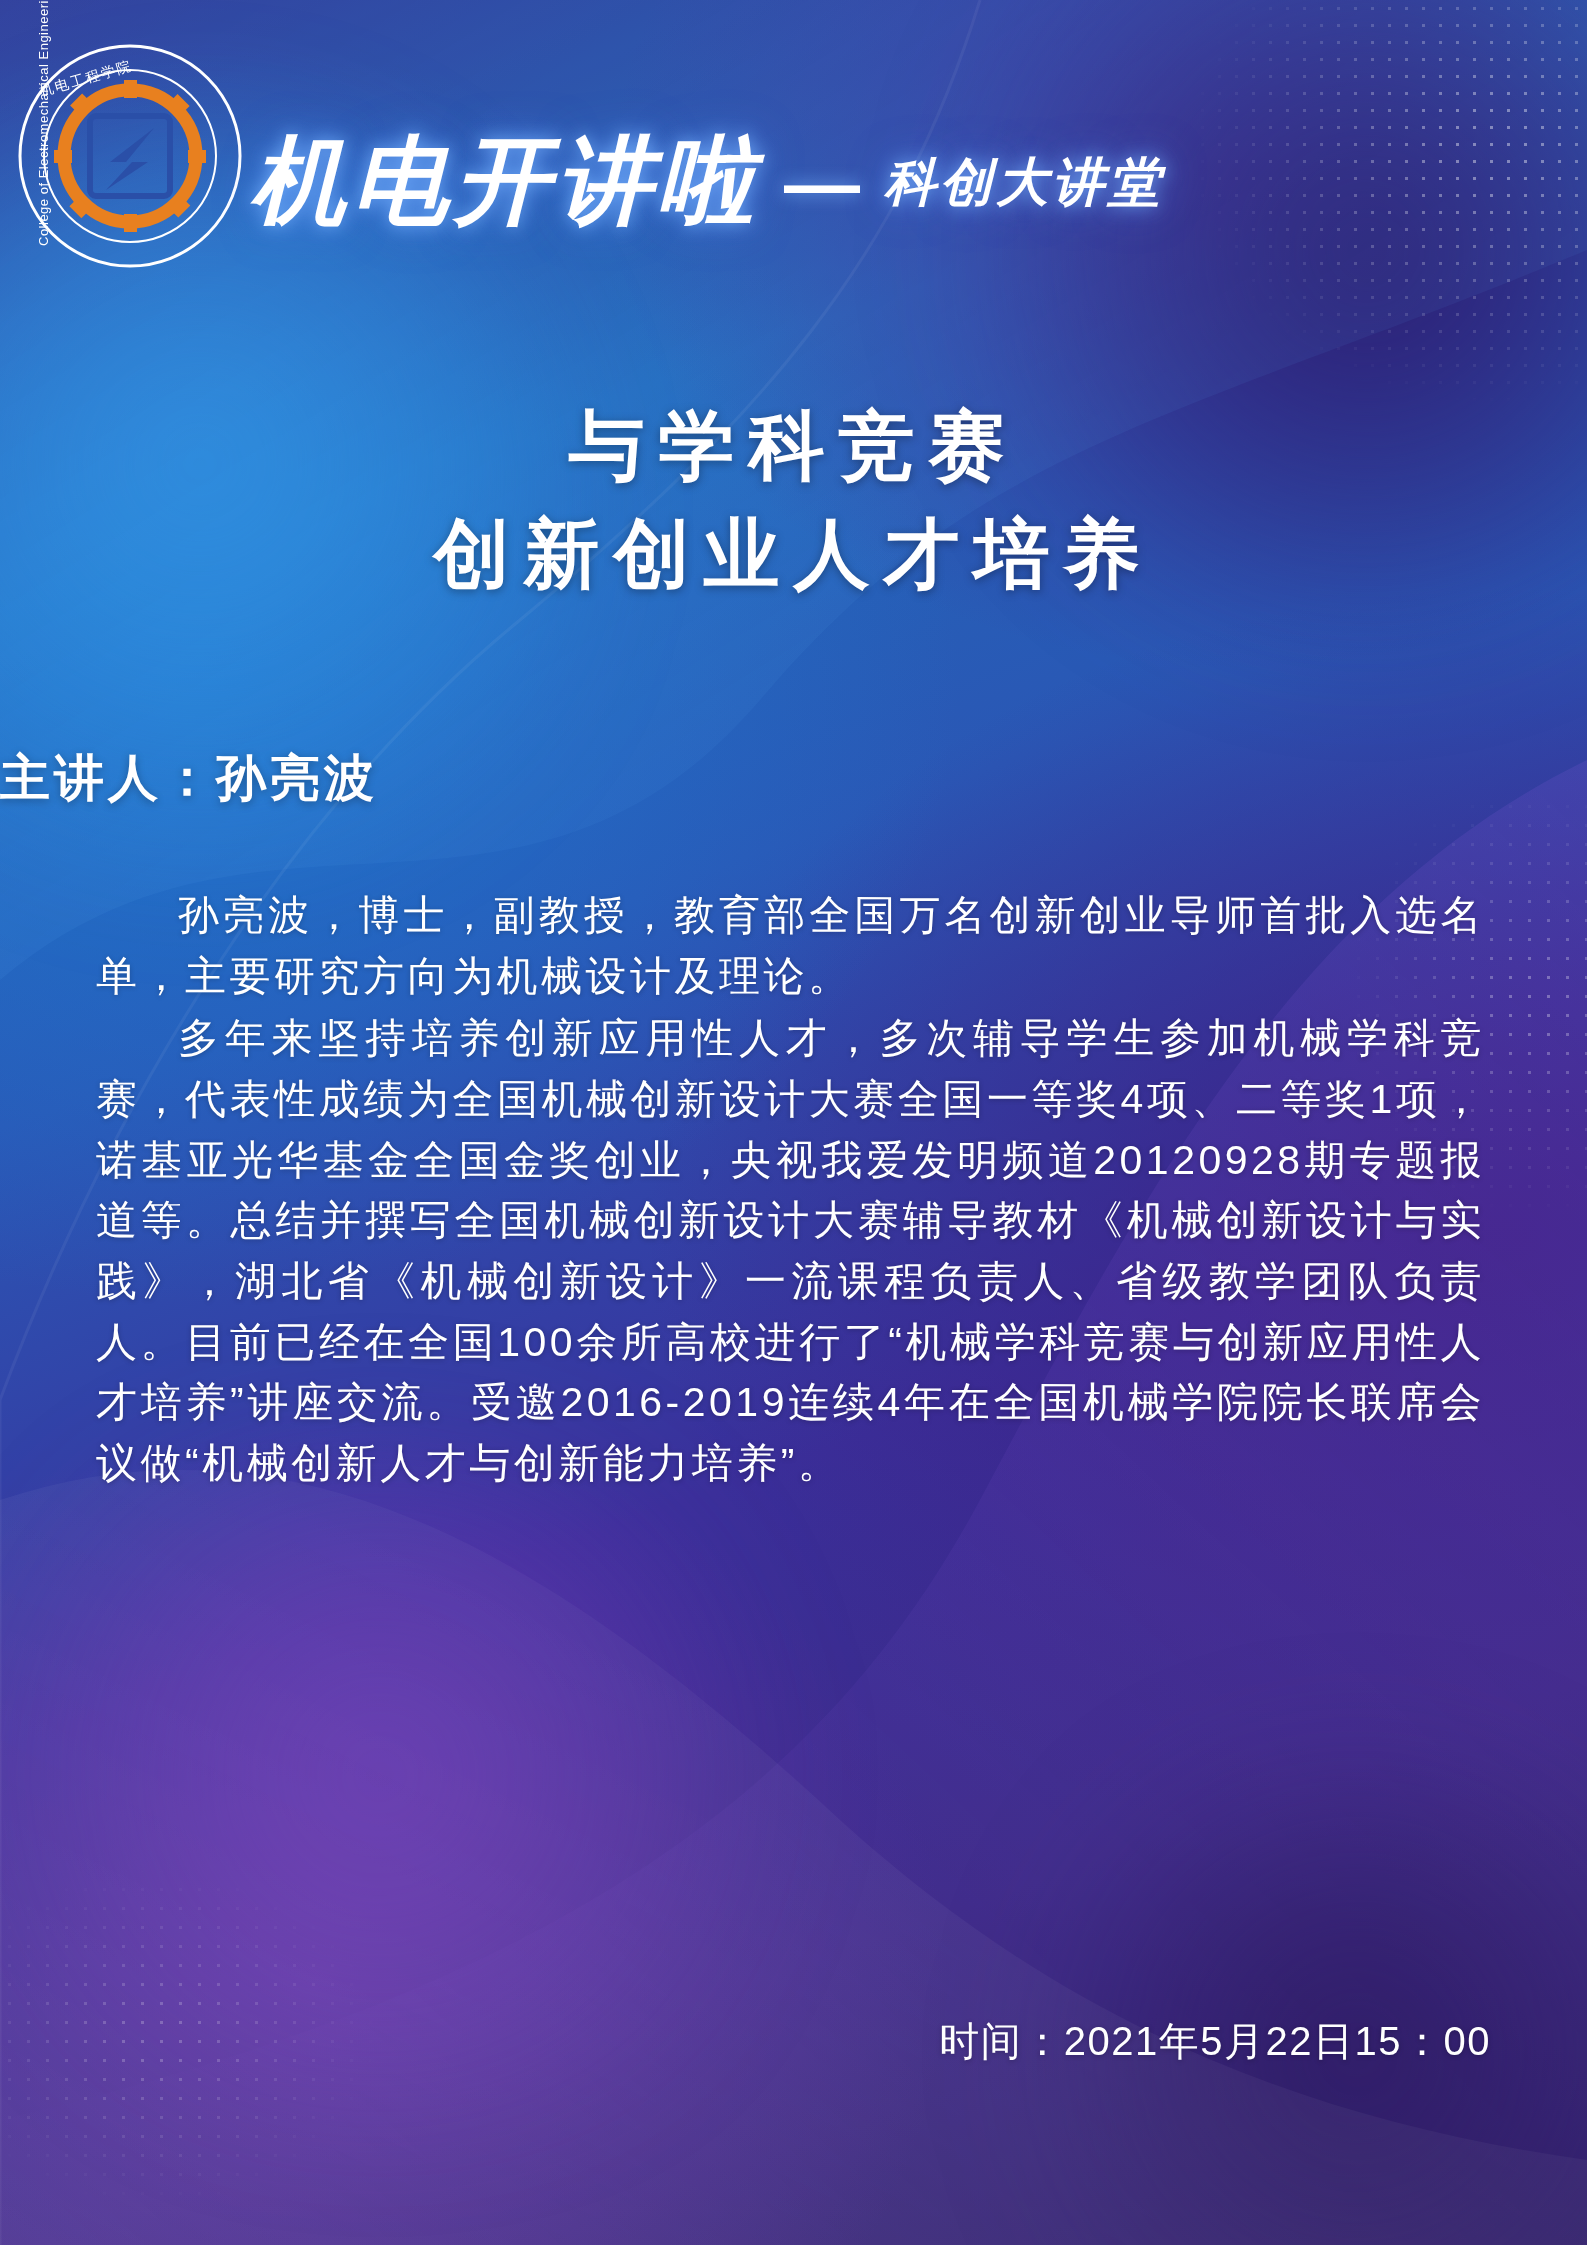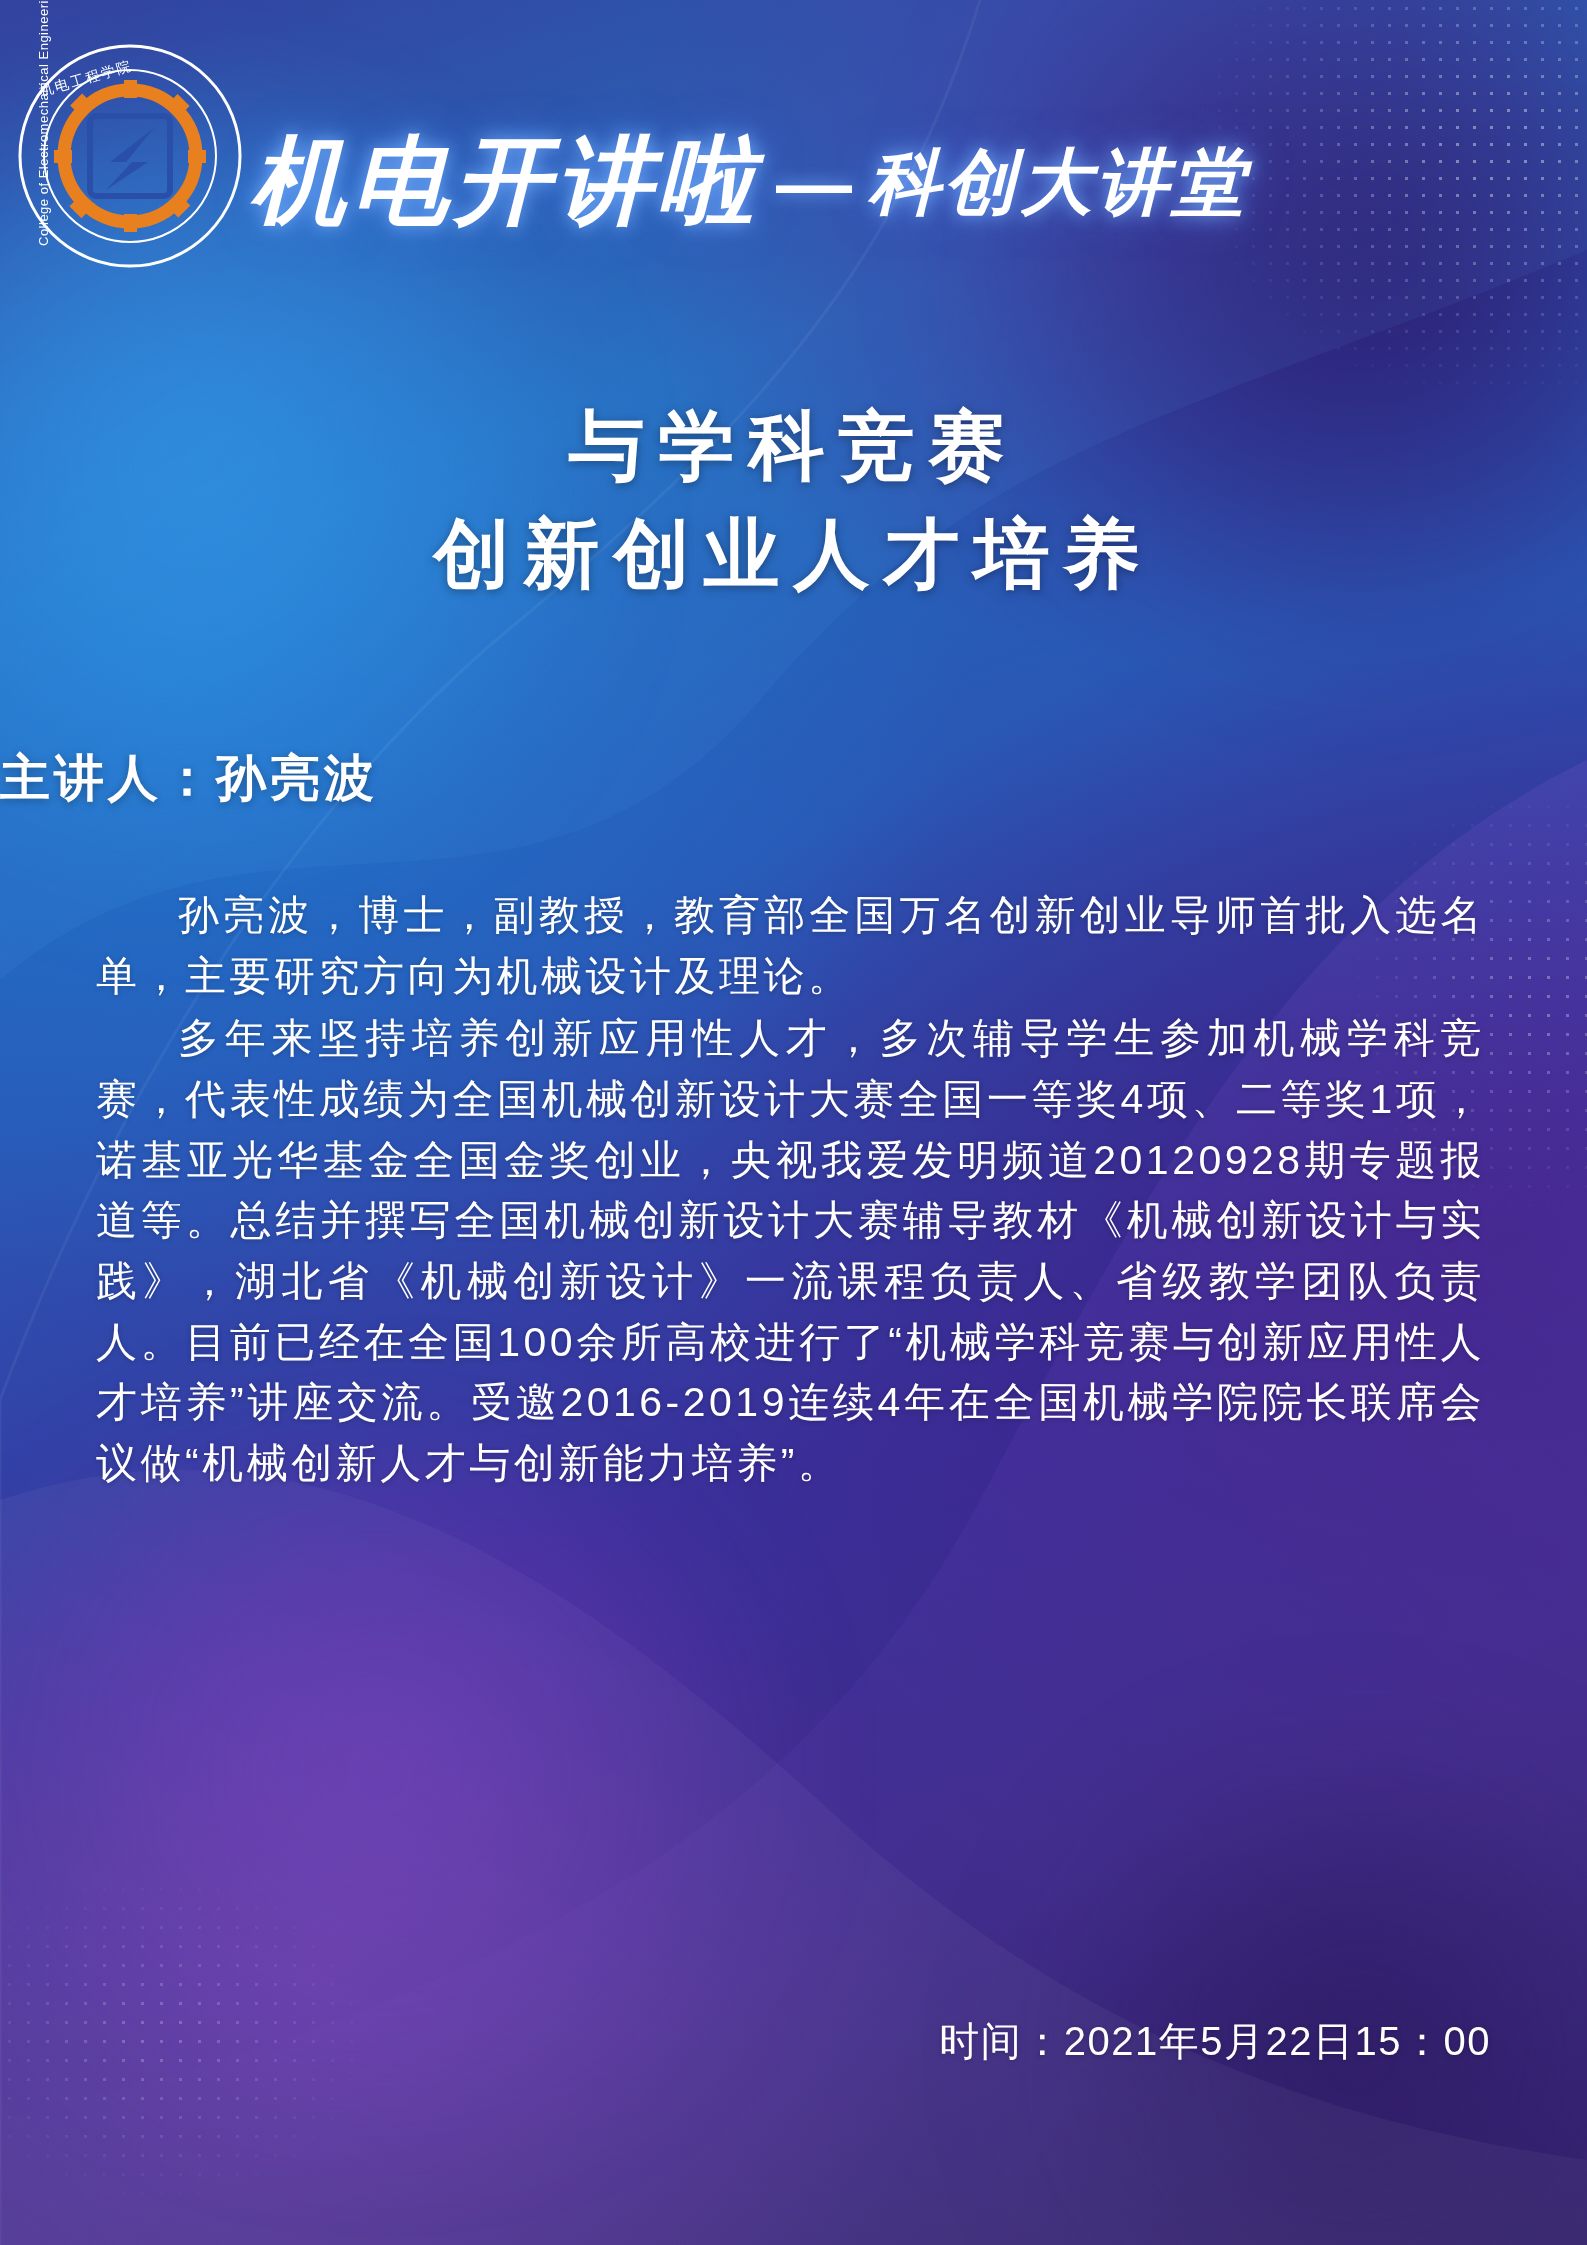--- a/index.html
+++ b/index.html
@@ -115,42 +115,42 @@
   }
   
   .header-title {
     position: absolute;
     left: 250px;
     top: 118px;
     width: 1300px;
     height: 130px;
     display: flex;
     align-items: center;
-    gap: 12px;
+    gap: 20px;
     white-space: nowrap;
   }
   .header-main {
     font-family: "DejaVu Sans", sans-serif;
     font-size: 96px;
     font-weight: bold;
     font-style: italic;
     color: #ffffff;
     letter-spacing: 6px;
     text-shadow: 0 0 18px rgba(120,180,255,0.9), 0 0 40px rgba(80,140,255,0.6);
   }
   .header-dash {
     font-size: 76px;
     color: #ffffff;
     font-weight: bold;
     margin: 0 4px;
     text-shadow: 0 0 18px rgba(120,180,255,0.9);
   }
   .header-sub {
     font-family: "DejaVu Sans", sans-serif;
-    font-size: 72px;
+    font-size: 52px;
     font-weight: bold;
     font-style: italic;
     color: #ffffff;
     letter-spacing: 4px;
     text-shadow: 0 0 18px rgba(120,180,255,0.9), 0 0 40px rgba(80,140,255,0.6);
   }
   
   .talk-title {
     position: absolute;
     left: 0;

